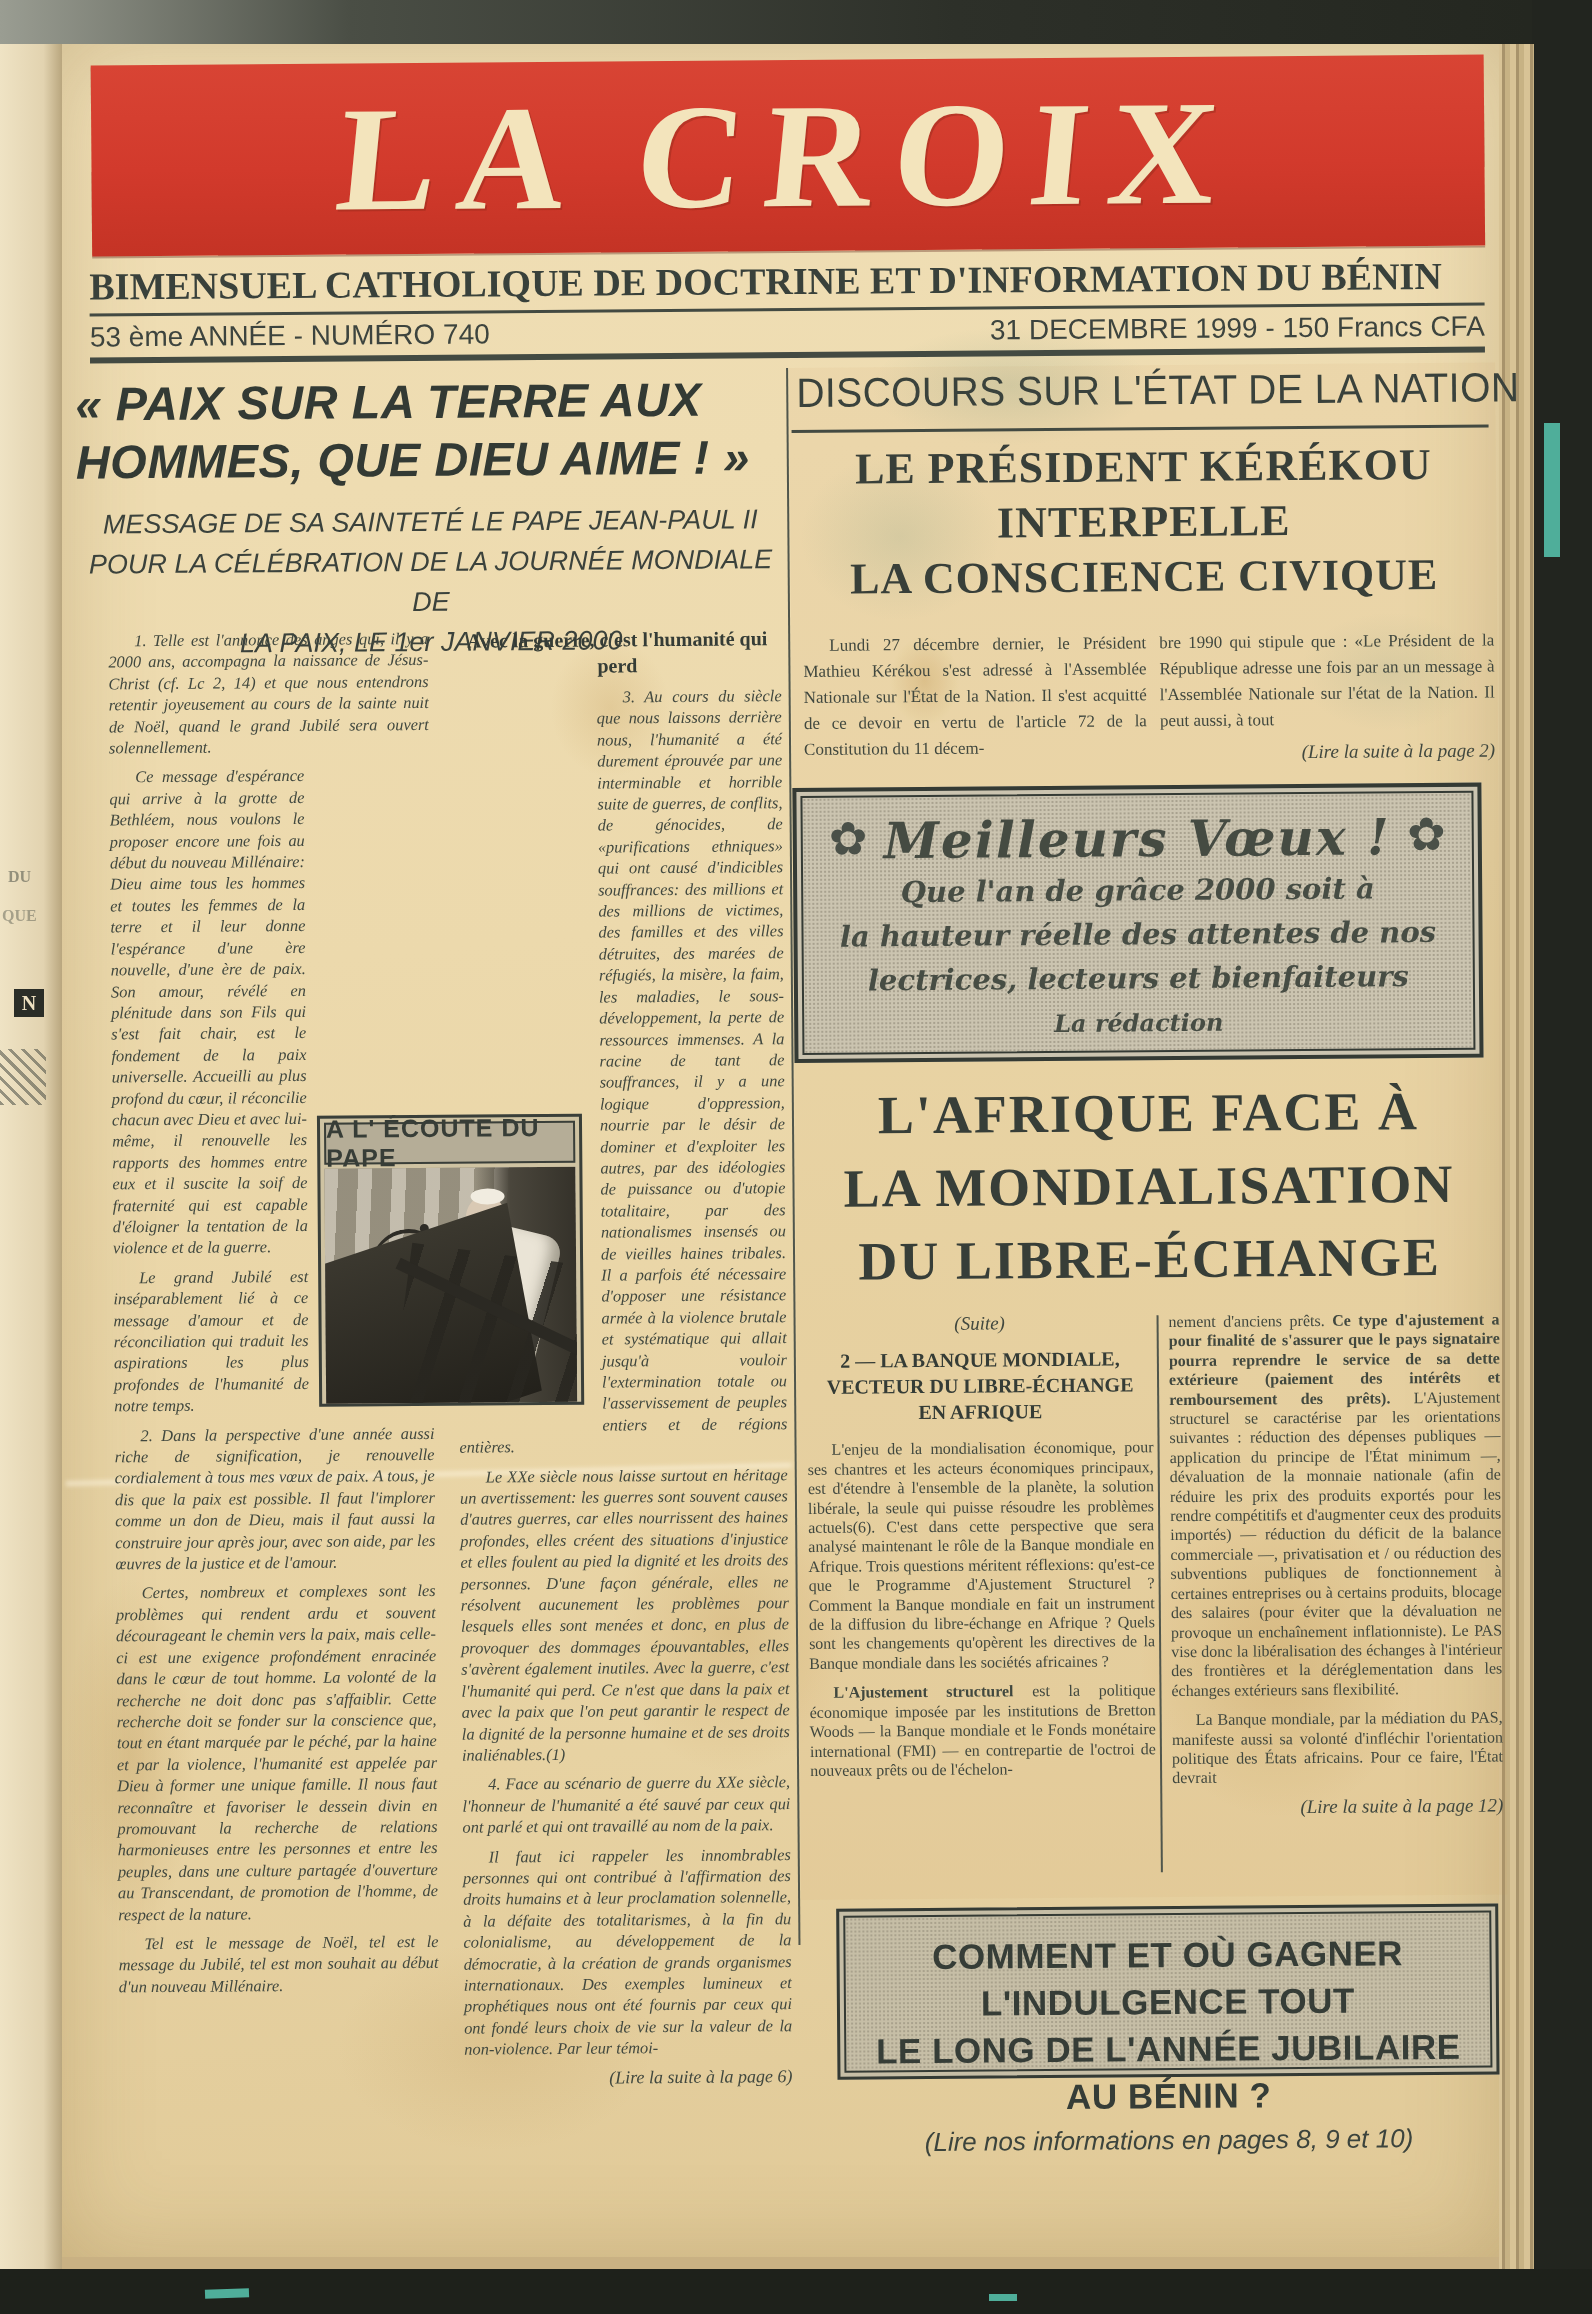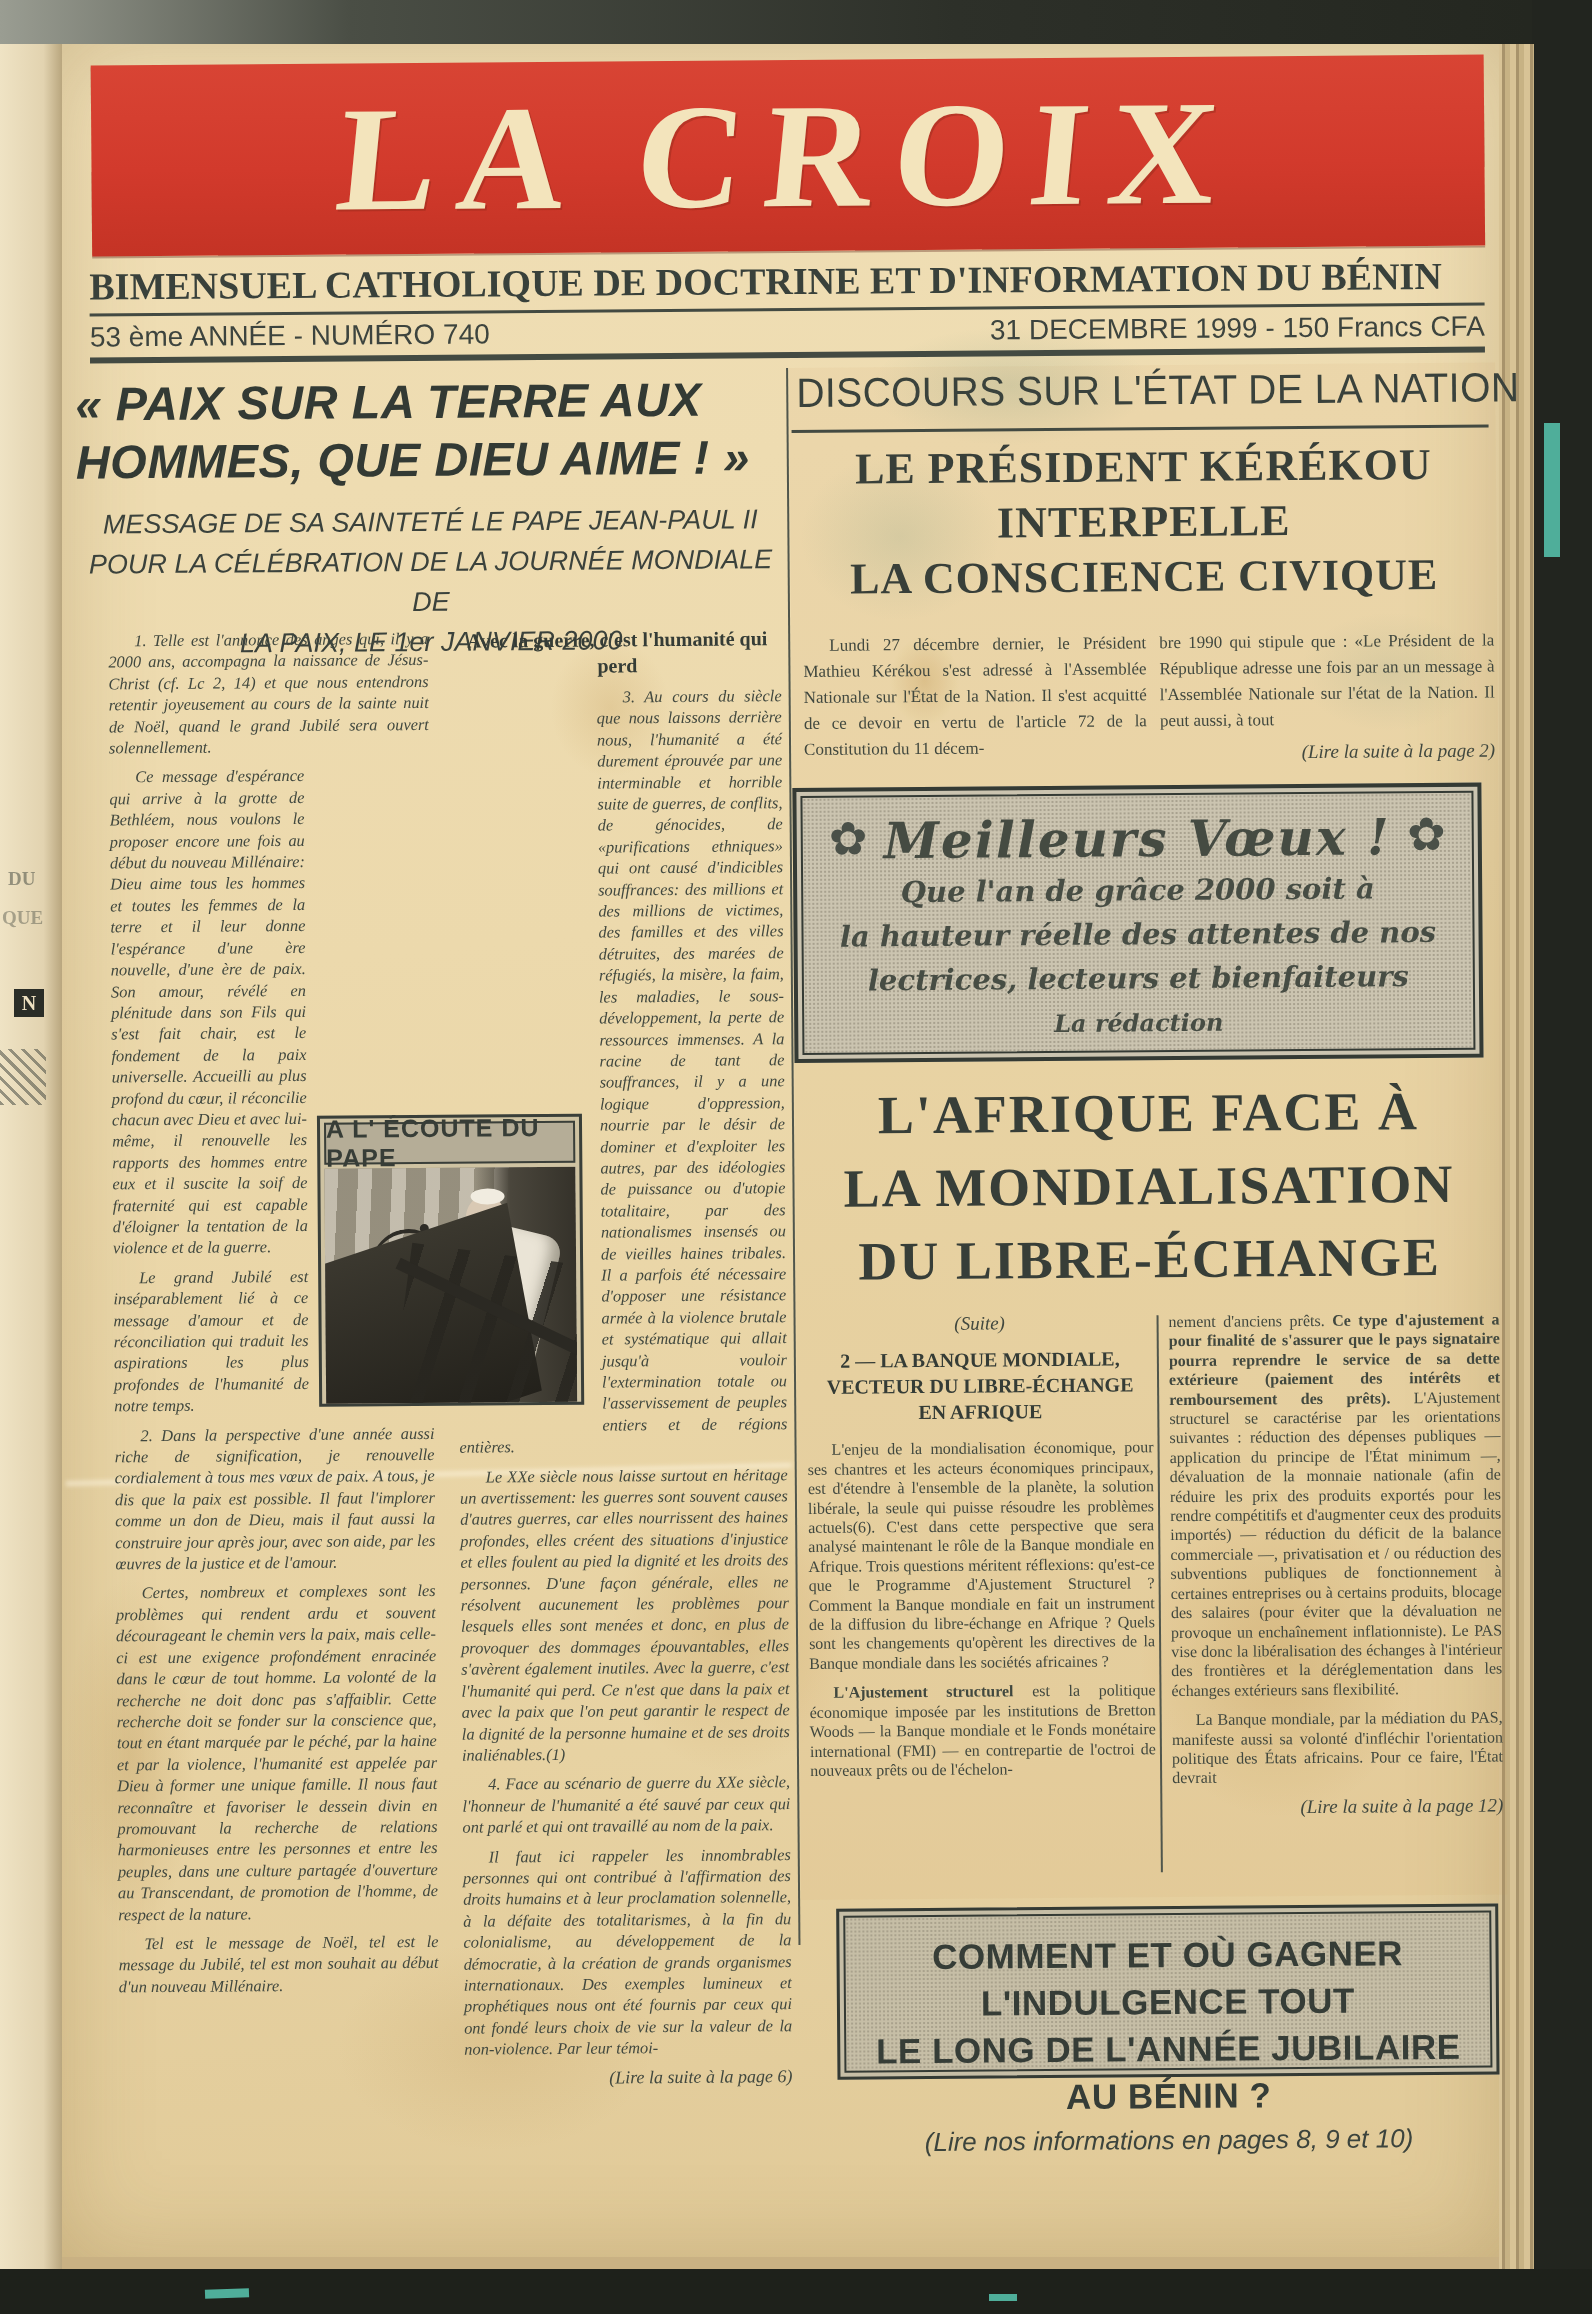--- a/index.html
+++ b/index.html
@@ -83,21 +83,21 @@
   .sec-heading{font-weight:bold;text-align:center;font-size:20px;line-height:26px;margin-bottom:14px;color:#353c36;}
   .vdiv{width:2px;background:#50564c;}
   
   .indulgence{left:829px;top:1909px;width:662px;height:171px;border:3px solid #343a34;background:#c6bea6;box-sizing:border-box;padding:4px;}
   .indulgence-inner{border:2px solid #343a34;height:100%;box-sizing:border-box;text-align:center;
       background-image:radial-gradient(rgba(140,133,115,.5) 1px,rgba(0,0,0,0) 1px);background-size:4px 4px;padding-top:16px;}
   .ind-title{font-family:"Liberation Sans",sans-serif;font-weight:bold;font-size:35px;line-height:47px;color:#363d37;letter-spacing:0.5px;}
   .ind-note{font-family:"Liberation Sans",sans-serif;font-style:italic;font-size:26px;color:#3c443d;margin-top:6px;}
   
   .stain{border-radius:50%;pointer-events:none;}
-  .frag{font-weight:bold;color:rgba(60,65,58,.5);font-size:19px;}
+  .frag{font-weight:bold;color:rgba(60,65,58,.5);font-size:16px;}
   .chip{background:#2a2d27;color:#ece0c0;font-weight:bold;font-size:20px;display:flex;align-items:center;justify-content:center;}
   .hatch{background:repeating-linear-gradient(45deg,rgba(60,65,58,.5) 0 3px,rgba(0,0,0,0) 3px 9px);}
   .teal{background:#4fae9a;}
   .crease{background:rgba(255,248,228,.55);filter:blur(2px);}
   .bold{font-weight:bold;}
 </style>
 </head>
 <body>
 
 <div id="page">

